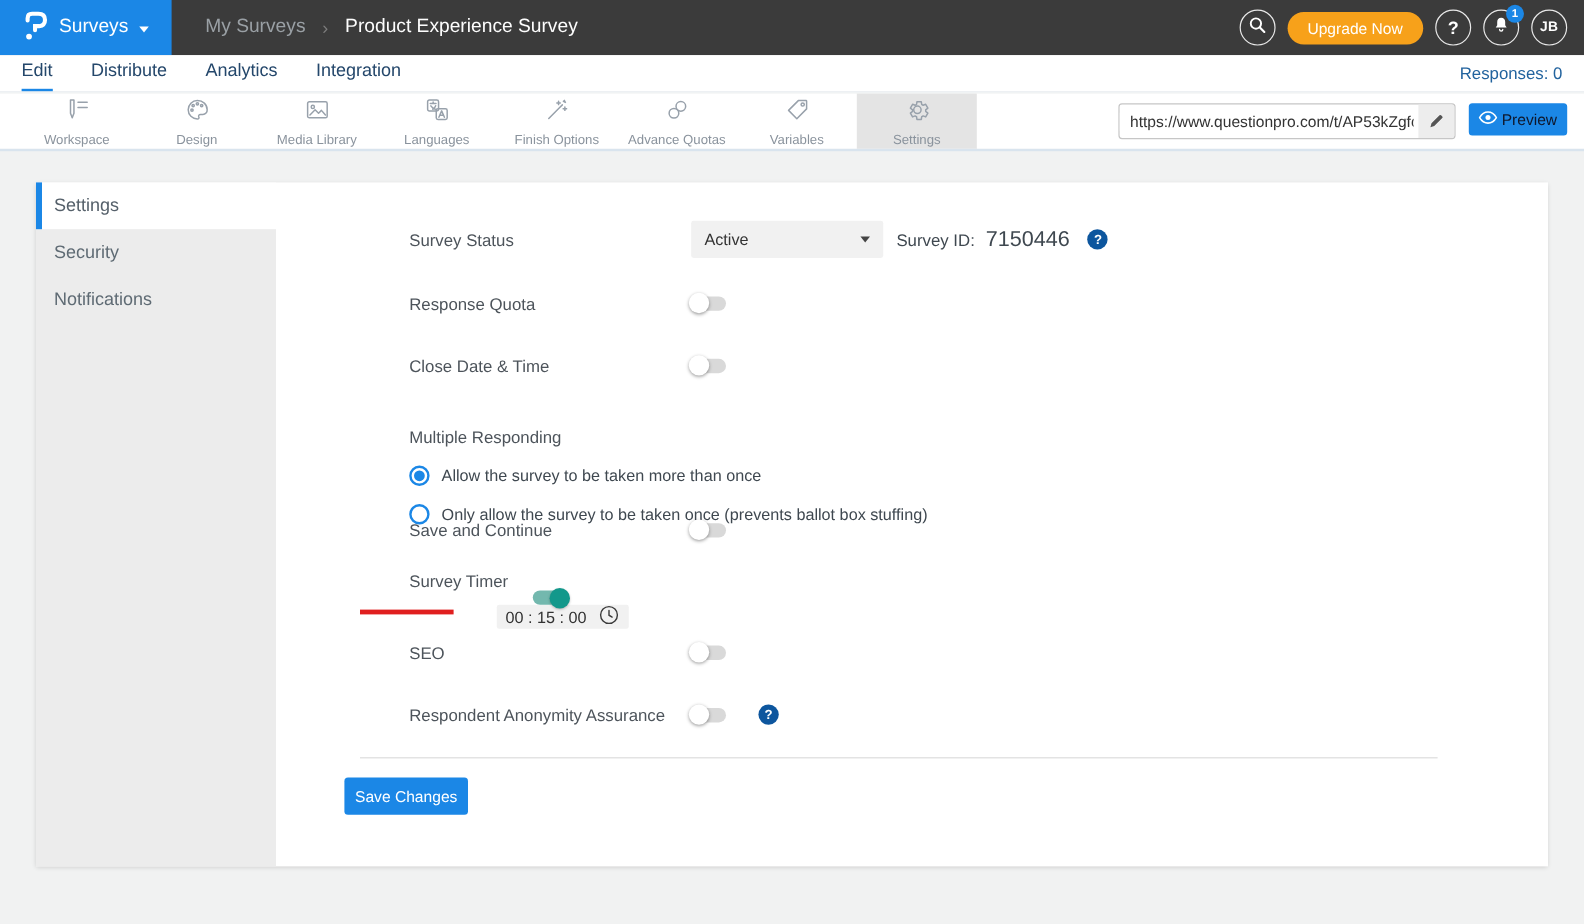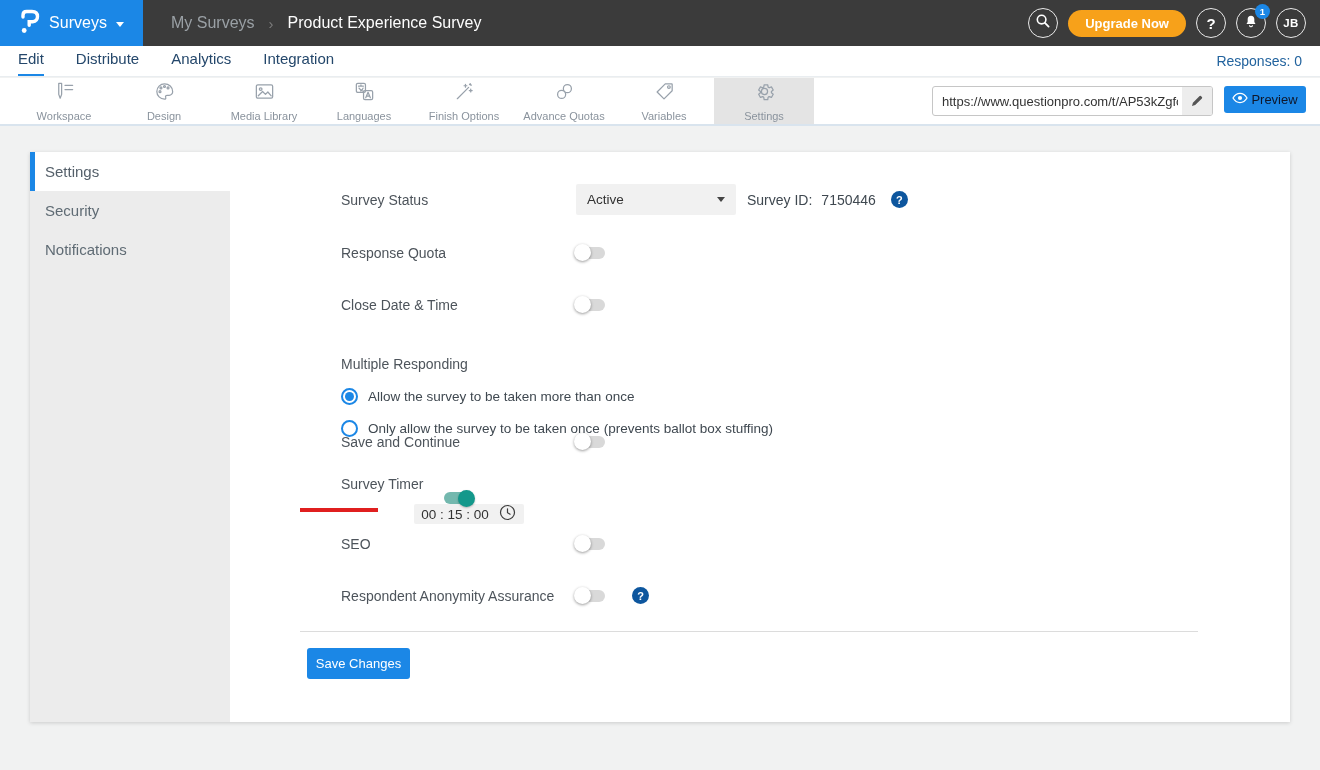--- a/index.html
+++ b/index.html
@@ -34,21 +34,21 @@
   .header-right { margin-left:auto; display:flex; align-items:center; gap:10px; margin-right:14px; }
   .circle-btn {
     width:30px; height:30px; border:1.6px solid #e9e9e9; border-radius:50%;
     display:flex; align-items:center; justify-content:center; color:#fff;
     cursor:pointer; position:relative; flex:none;
   }
   .circle-btn.help { font-size:15px; font-weight:bold; }
   .avatar { font-size:11.5px; font-weight:bold; letter-spacing:.3px; }
   .upgrade-btn {
     height:27px; padding:0 17px; border-radius:14px; background:#f7a11a;
-    color:#fff; font-size:13px; font-weight:bold; border:none;
+    color:#fff; font-size:13px; font-weight:normal; border:none;
     display:flex; align-items:center; cursor:pointer;
   }
   .badge {
     position:absolute; top:-5px; right:-5px; width:15px; height:15px;
     border-radius:50%; background:#1b87e6; color:#fff; font-size:9.5px;
     font-weight:bold; display:flex; align-items:center; justify-content:center;
   }
   
   .nav-row {
     position:absolute; left:0; top:46px; width:1320px; height:31px;
@@ -111,21 +111,21 @@
   .select-box {
     width:160px; height:31px; background:#f1f1f1; display:flex; align-items:center;
     justify-content:space-between; padding:10px 11px; font-size:13.5px; color:#333;
     cursor:pointer; border-radius:2px; flex:none;
   }
   .select-caret {
     width:0; height:0; border-left:4px solid transparent;
     border-right:4px solid transparent; border-top:5px solid #444;
   }
   .inline-label { font-size:14px; color:#3f4850; margin-left:11px; }
-  .inline-value { font-size:14px; color:#3f4850; margin-left:9px; }
+  .inline-value { font-size:18px; color:#3f4850; margin-left:9px; }
   .help-dot {
     width:17px; height:17px; border-radius:50%; background:#0d569e; color:#fff;
     font-size:11px; font-weight:bold; display:flex; align-items:center;
     justify-content:center; margin-left:15px; cursor:pointer; flex:none;
   }
   
   .toggle { width:29px; height:12px; border-radius:6px; background:#d9d9d9; position:relative; cursor:pointer; flex:none; }
   .toggle .knob {
     width:17px; height:17px; border-radius:50%; background:#fff;
     box-shadow:0 1px 3px rgba(0,0,0,.4); position:absolute; left:-2px; top:-2.5px;
@@ -144,21 +144,21 @@
   .option-text { font-size:13.5px; color:#3f4850; margin-left:10px; }
   
   .time-box {
     width:110px; height:40px; background:#f1f1f1; border-radius:2px;
     display:flex; align-items:center; justify-content:center; gap:10px;
     margin-left:20px; font-size:13.5px; color:#333; cursor:text;
   }
   .red-underline { position:absolute; left:270px; top:356px; width:78px; height:4px; background:#e01f1f; }
   .content-divider { position:absolute; left:270px; top:479px; width:898px; border-top:1px solid #dcdcdc; }
   .save-btn {
-    position:absolute; left:277px; top:496px; width:103px; height:31px;
+    position:absolute; left:257px; top:496px; width:103px; height:31px;
     background:#1b87e6; color:#fff; border:none; border-radius:3px;
     font-size:13px; cursor:pointer; font-family:"Liberation Sans",sans-serif;
   }
 </style>
 </head>
 <body>
 
 <div class="header">
   <div class="logo-block">
     <span>

